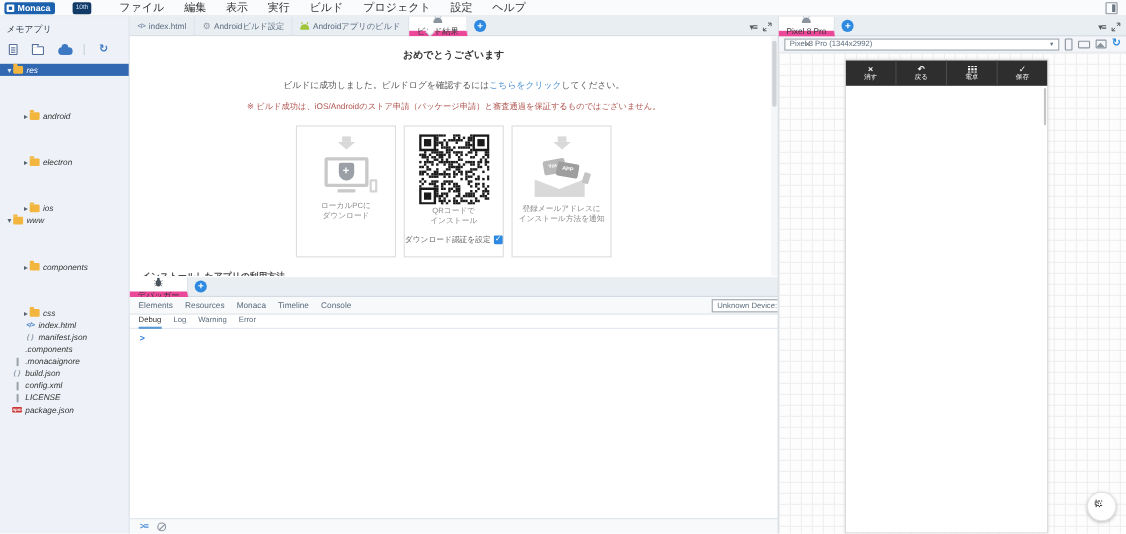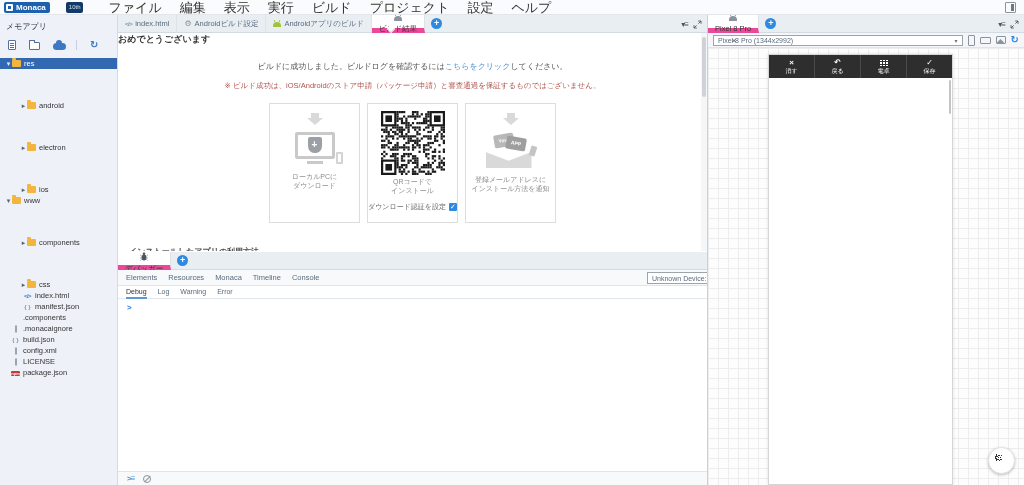--- a/index.html
+++ b/index.html
@@ -9,37 +9,37 @@
 .menubar{position:absolute;left:0;top:0;width:1024px;height:15px;background:#fafbfc;
   border-bottom:1px solid #e2e6ea;display:flex;align-items:center;z-index:30;}
 .logo{display:flex;align-items:flex-start;margin-left:4px;gap:16px;}
 .logo-chip{background:#1b61ad;color:#fff;font-size:8px;font-weight:bold;height:11px;
   border-radius:2px;display:flex;align-items:center;padding:0 4px 0 2px;gap:3px;}
 .logo-sq{width:7px;height:7px;background:#fff;border-radius:1px;position:relative;}
 .logo-sq:after{content:"";position:absolute;left:2px;top:2px;width:3px;height:3px;background:#1b61ad;}
 .logo-badge{background:#123a66;color:#cfe0f5;font-size:6px;height:11px;border-radius:2px;
   display:flex;align-items:center;padding:0 3px;}
 .menu-items{display:flex;margin-left:16px;}
-.menu-item{font-size:13px;color:#333;padding:0 9px;line-height:15px;cursor:default;}
+.menu-item{font-size:10px;color:#333;padding:0 9px;line-height:15px;cursor:default;}
 .win-icon{position:absolute;right:8px;top:2px;width:11px;height:11px;border:1px solid #8a949e;border-radius:1px;}
 .win-icon:after{content:"";position:absolute;right:1px;top:1px;width:3px;height:7px;background:#6d7884;}
 
 .sidebar{position:absolute;left:0;top:15px;width:118px;height:470px;background:#eef2f8;
   border-right:1px solid #d4dbe3;}
 .project-name{font-size:8px;color:#2f3d4d;padding:6px 0 0 6px;}
 .side-toolbar{display:flex;align-items:center;gap:13px;padding:8px 0 6px 8px;}
 .tb-divider{width:1px;height:10px;background:#c7d1dd;margin-left:-3px;}
 .icon-file{width:8px;height:10px;border:1px solid #55719b;border-radius:1px;background:#fff;position:relative;}
 .icon-file:after{content:"";position:absolute;left:1px;top:2px;width:4px;height:1px;background:#55719b;box-shadow:0 2px 0 #55719b,0 4px 0 #55719b;}
 .icon-folder-tb{width:11px;height:8px;border:1px solid #55719b;border-radius:1px;background:#fff;position:relative;margin-top:2px;}
 .icon-folder-tb:before{content:"";position:absolute;left:-1px;top:-3px;width:4px;height:2px;border:1px solid #55719b;border-bottom:none;background:#fff;}
 .icon-cloud{width:13px;height:7px;background:#3c78c3;border-radius:4px;position:relative;margin-top:2px;}
 .icon-cloud:before{content:"";position:absolute;left:3px;top:-3px;width:6px;height:6px;background:#3c78c3;border-radius:50%;}
 .glyph-refresh{color:#3c78c3;font-size:10px;line-height:10px;font-weight:bold;}
-.tree{margin-top:2px;}
+.tree{margin-top:2px;font-style:italic;}
 .tree-row{height:11px;display:flex;align-items:center;font-size:7.5px;color:#333;white-space:nowrap;cursor:default;}
 .tree-row.selected{background:#3168b1;color:#fff;}
 .d0{padding-left:5px;} .d1{padding-left:20px;margin-top:31px;} .d1f{padding-left:22px;} .d0f{padding-left:10px;}
 .caret{width:7px;font-size:7px;color:#5a6572;text-align:center;flex:none;}
 .tree-row.selected .caret{color:#dce8f5;}
 .folder{width:9px;height:7px;background:#f2b53d;border-radius:1px;position:relative;margin-right:3px;flex:none;}
 .folder:before{content:"";position:absolute;left:0;top:-2px;width:4px;height:2px;background:#f2b53d;border-radius:1px 1px 0 0;}
 .ticon{width:11px;flex:none;text-align:center;margin-right:2px;font-size:6px;}
 .code-glyph{color:#3c78c3;font-weight:bold;letter-spacing:-0.5px;}
 .brace-glyph{color:#8a97a5;font-weight:bold;}
@@ -62,21 +62,21 @@
 .droid{width:8px;height:5px;border-radius:4px 4px 0 0;position:relative;margin-top:1px;flex:none;}
 .droid:before,.droid:after{content:"";position:absolute;top:-2px;width:1px;height:2px;background:inherit;}
 .droid:before{left:1px;transform:rotate(-20deg);}
 .droid:after{right:1px;transform:rotate(20deg);}
 .droid.green{background:#9fc437;}
 .droid.gray{background:#8a949e;}
 .gear-glyph{color:#8a949e;font-size:8px;line-height:8px;}
 
 .editor-panel{left:118px;top:15px;width:589px;height:237px;}
 .editor-content{position:relative;width:589px;height:218px;background:#fff;overflow:hidden;}
-.congrats{font-size:9px;font-weight:bold;color:#333;}
+.congrats{margin-top:11px;text-align:center;font-size:9px;font-weight:bold;color:#333;}
 .build-msg{margin-top:15px;text-align:center;font-size:8px;color:#555;}
 .link{color:#4a90d2;cursor:pointer;}
 .notice{margin-top:9px;text-align:center;font-size:7.5px;color:#b0544e;}
 .cards{margin-top:12px;display:flex;justify-content:center;gap:7px;}
 .card{width:91px;height:120px;border:1px solid #ddd;background:#fff;position:relative;
   display:flex;flex-direction:column;align-items:center;}
 .card-label{font-size:7px;line-height:8.5px;color:#8a8a8a;text-align:center;}
 .blk-arrow{width:8px;height:5px;background:#d9d9d9;margin:9px auto 0;position:relative;}
 .blk-arrow:after{content:"";position:absolute;top:5px;left:-4px;border-left:8px solid transparent;
   border-right:8px solid transparent;border-top:7px solid #d9d9d9;}

